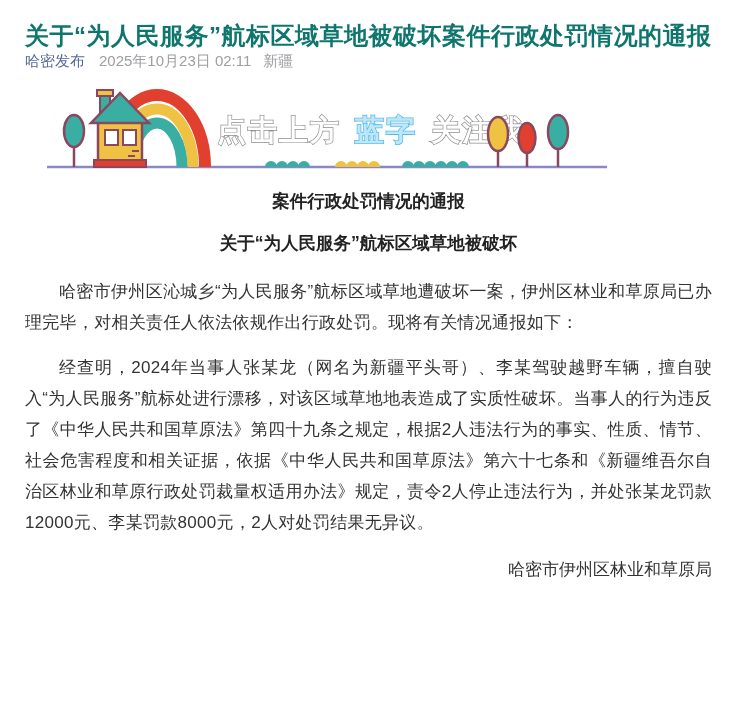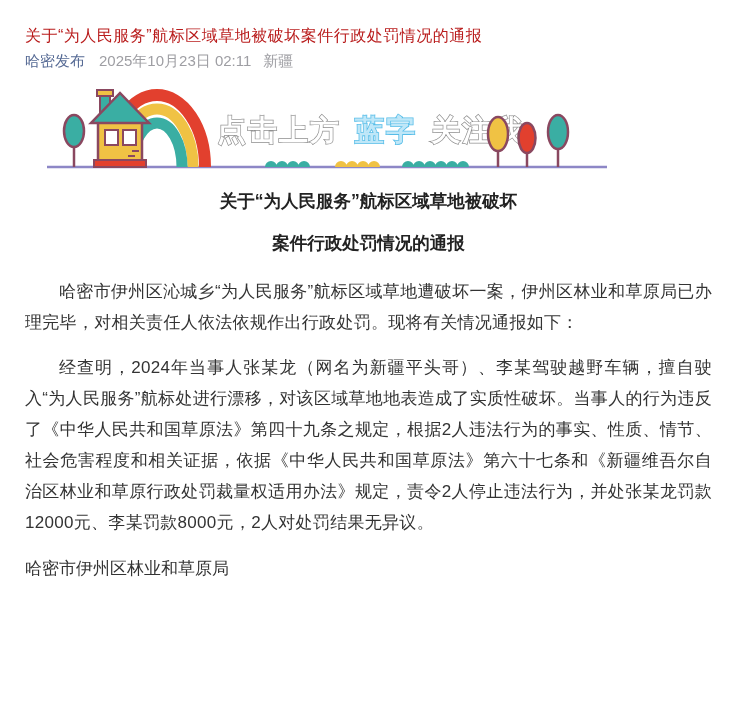--- a/index.html
+++ b/index.html
@@ -11,24 +11,24 @@
   .page {
     width: 737px;
     height: 720px;
     margin: 0 auto;
     background: #ffffff;
     padding: 14px 25px 0 25px;
     overflow: hidden;
   }
   .article-title {
     margin: 6px 0 0 0;
-    font-size: 16px;
+    font-size: 24px;
     line-height: 31px;
-    font-weight: 400;
-    color: #b91c1c;
+    font-weight: 700;
+    color: #0f766e;
     letter-spacing: 0.5px;
   }
   .meta-row {
     font-size: 15px;
     line-height: 20px;
     color: #9e9ea3;
     display: flex;
     align-items: center;
   }
   .account-name {
@@ -54,22 +54,21 @@
     font-size: 17px;
     line-height: 31px;
     color: #333333;
     text-align: justify;
     text-indent: 2em;
     letter-spacing: 0.3px;
   }
   .signature-block {
     font-size: 17px;
     color: #333333;
-    text-align: left;
-    font-family: Liberation Mono, monospace;
+    text-align: right;
   }
   .signature-line { margin-top: 16px; line-height: 31px; }
 </style>
 </head>
 <body>
 
 <div class="page">
 
   <h1 class="article-title">关于“为人民服务”航标区域草地被破坏案件行政处罚情况的通报</h1>
 
@@ -126,22 +125,22 @@
         <ellipse cx="492" cy="55" rx="8.5" ry="15" fill="#e2402e" stroke="#8a4860" stroke-width="2.5"></ellipse>
       </g>
       <g>
         <line x1="523" y1="65" x2="523" y2="84" stroke="#8a4860" stroke-width="2.5"></line>
         <ellipse cx="523" cy="49" rx="10" ry="17" fill="#3aaea3" stroke="#8a4860" stroke-width="2.5"></ellipse>
       </g>
     </svg>
   </div>
 
   <div class="doc-heading">
+    <div class="h-line">案件行政处罚情况的通报</div>
     <div class="h-line">关于“为人民服务”航标区域草地被破坏</div>
-    <div class="h-line">案件行政处罚情况的通报</div>
   </div>
 
   <div class="body-text">
     <p>哈密市伊州区沁城乡“为人民服务”航标区域草地遭破坏一案，伊州区林业和草原局已办理完毕，对相关责任人依法依规作出行政处罚。现将有关情况通报如下：</p>
     <p>经查明，2024年当事人张某龙（网名为新疆平头哥）、李某驾驶越野车辆，擅自驶入“为人民服务”航标处进行漂移，对该区域草地地表造成了实质性破坏。当事人的行为违反了《中华人民共和国草原法》第四十九条之规定，根据2人违法行为的事实、性质、情节、社会危害程度和相关证据，依据《中华人民共和国草原法》第六十七条和《新疆维吾尔自治区林业和草原行政处罚裁量权适用办法》规定，责令2人停止违法行为，并处张某龙罚款12000元、李某罚款8000元，2人对处罚结果无异议。</p>
   </div>
 
   <div class="signature-block">
     <div class="signature-line">哈密市伊州区林业和草原局</div>
 

